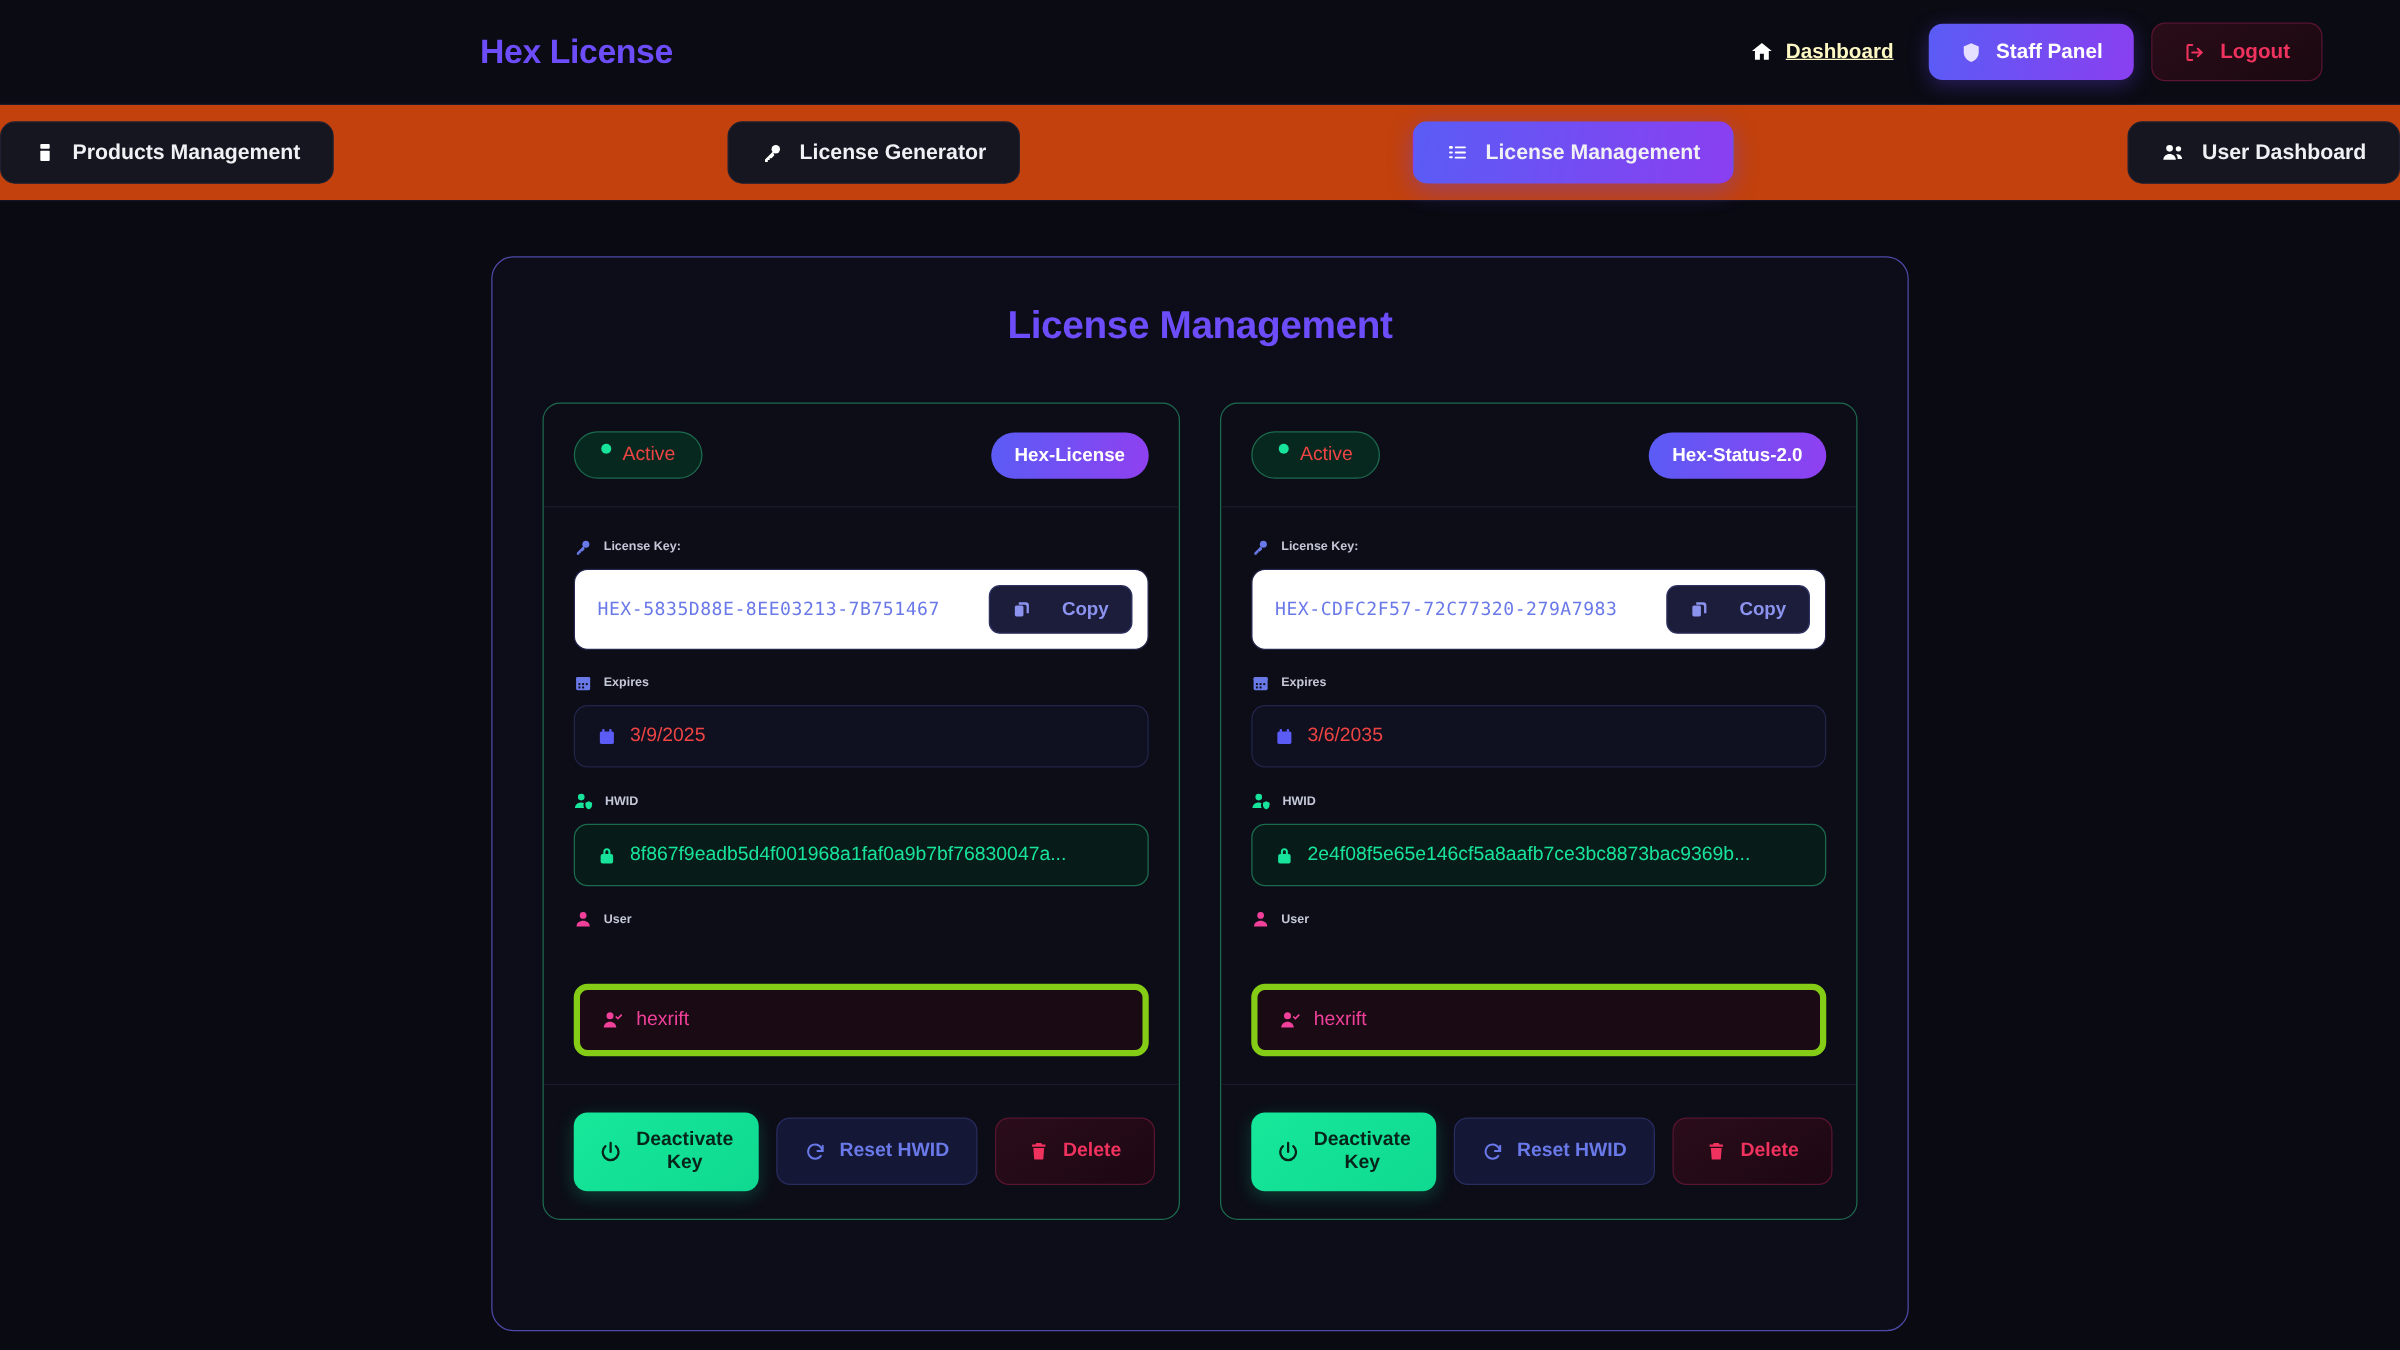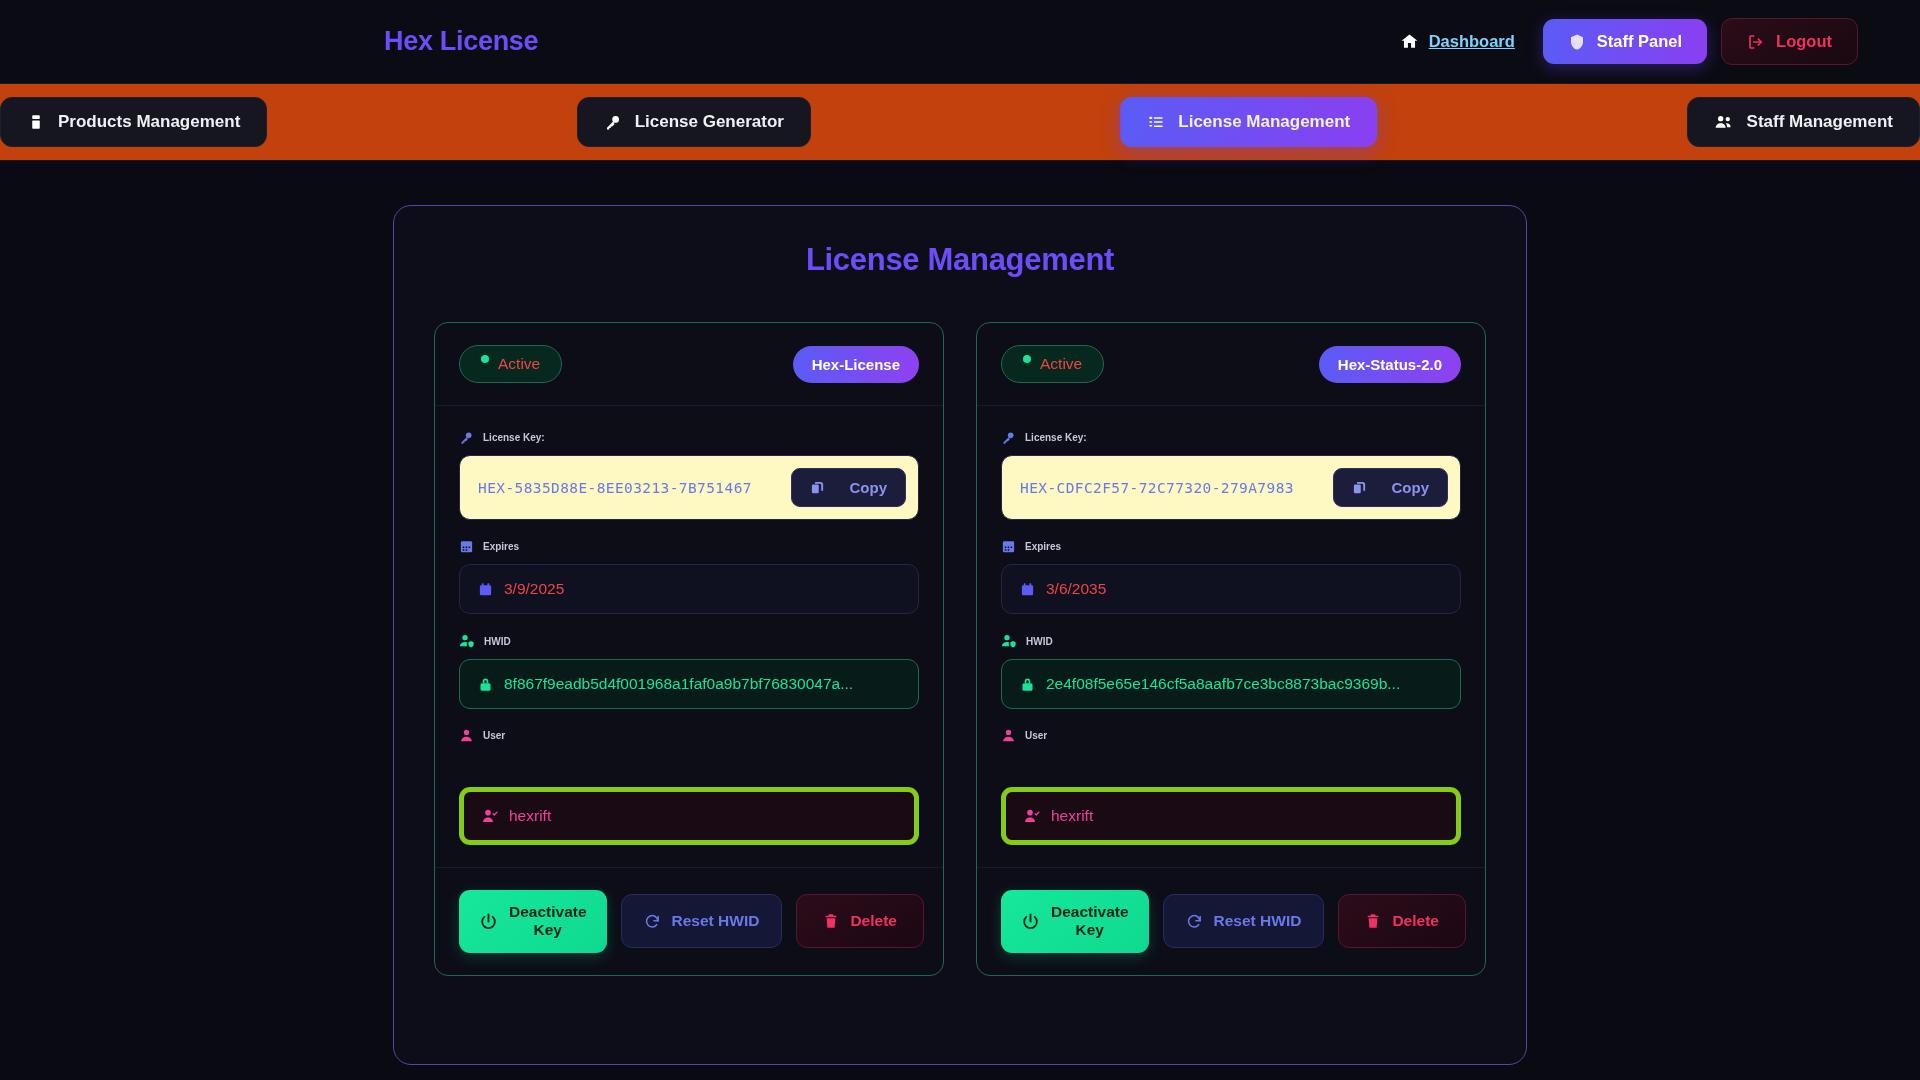--- a/index.html
+++ b/index.html
@@ -44,21 +44,21 @@
     gap: 14px;
     padding-right: 32px;
   }
 
   .nav-link {
     display: flex;
     align-items: center;
     gap: 10px;
     font-size: 16.5px;
     font-weight: bold;
-    color: #7dd3fc;
+    color: #fef9c3;
     padding: 8px 14px;
     white-space: nowrap;
   }
 
   .btn-staff {
     display: flex;
     align-items: center;
     gap: 11px;
     background: linear-gradient(100deg, #5a5cf5 0%, #8a3ff0 100%);
     color: #ffffff;
@@ -218,21 +218,21 @@
   .field-box {
     display: flex;
     align-items: center;
     gap: 11px;
     border-radius: 11px;
     padding: 15px 17px;
     font-size: 15.5px;
   }
 
   .box-key {
-    background: #fef9c3;
+    background: #ffffff;
     border: 1px solid #23254a;
     color: #6a79e8;
     font-family: "DejaVu Sans Mono", monospace;
     font-size: 14.5px;
     letter-spacing: 0.4px;
     justify-content: space-between;
     padding: 12px 12px 12px 18px;
   }
 
   .box-date {
@@ -406,21 +406,21 @@
 
   <button class="tab">
     <span class="ic">
       <svg width="20" height="20" viewBox="0 0 24 24" fill="#ffffff">
         <circle cx="8" cy="8" r="3.2"></circle>
         <circle cx="16.5" cy="8.5" r="2.6"></circle>
         <path d="M2 19c0-3.3 2.7-5.5 6-5.5s6 2.2 6 5.5z"></path>
         <path d="M15 13.6c2.9 0 5 1.9 5 4.6h-4.2c0-1.8-.6-3.4-1.6-4.5z"></path>
       </svg>
     </span>
-    <span>Staff Management</span>
+    <span>User Dashboard</span>
   </button>
 </div>
 
 <div class="page">
   <div class="panel">
 
     <div class="panel-title">License Management</div>
 
     <div class="cards">
 

